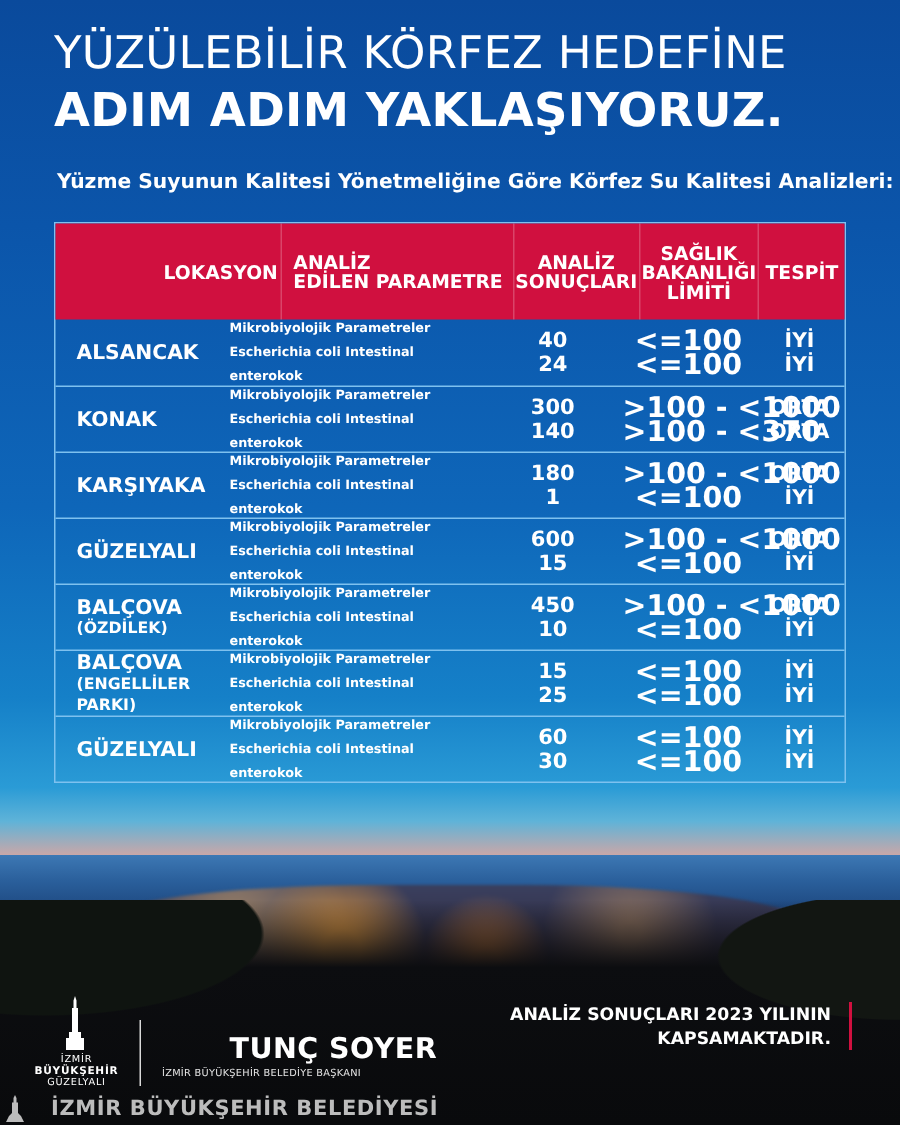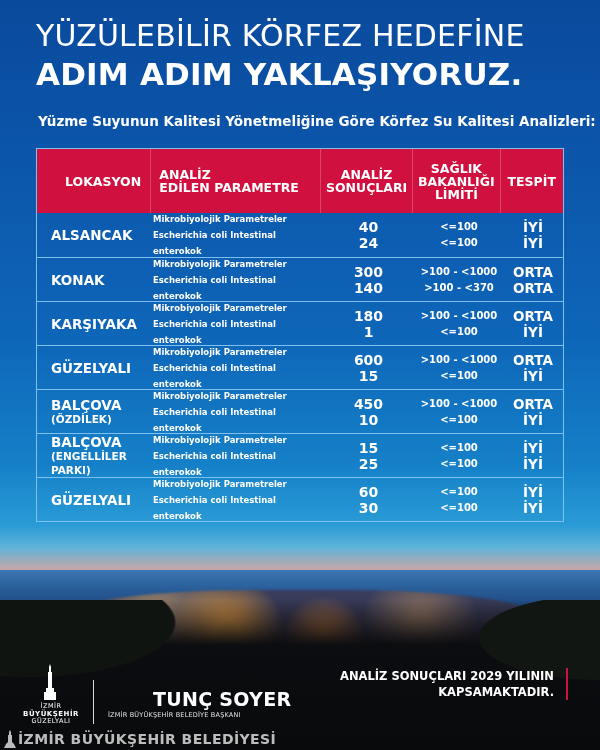--- a/index.html
+++ b/index.html
@@ -65,36 +65,36 @@
     position: absolute; left: 36px; top: 148px; width: 528px;
     border: 1px solid #7ec1ef;
   }
   .thead {
     height: 64px; background: #d0103f;
     display: flex; align-items: center;
     font-weight: bold; font-size: 12.5px; line-height: 13px;
   }
   .th { height: 100%; display: flex; align-items: center; }
   .th + .th { border-left: 1px solid rgba(255,255,255,.22); }
-  .c-loc { width: 114px; padding-left: 28px; }
+  .c-loc { width: 114px; padding-left: 28px; margin-left: 44px; }
   .c-par { width: 171px; padding-left: 8px; }
   .c-res { width: 93px; justify-content: center; text-align: center; }
   .c-lim { width: 88px; justify-content: center; text-align: center; }
   .c-tes { width: 64px; justify-content: center; text-align: center; }
 
   .row {
     height: 44px; display: flex; align-items: center;
     border-top: 1px solid #7ec1ef;
   }
   .row:first-of-type { border-top: none; }
   .loc { width: 114px; padding-left: 14px; font-weight: bold; font-size: 13.5px; line-height: 14px; }
   .loc .sub { font-size: 10.5px; display: block; }
   .par { width: 171px; padding-left: 2px; font-size: 8.5px; font-weight: bold; line-height: 16px; }
   .res { width: 93px; text-align: center; font-size: 14px; font-weight: bold; line-height: 16px; }
-  .lim { width: 88px; text-align: center; font-size: 10px; font-weight: bold; line-height: 16px; white-space: nowrap; }
+  .lim { width: 88px; text-align: center; font-size: 19px; font-weight: bold; line-height: 16px; white-space: nowrap; }
   .tes { width: 60px; text-align: center; font-size: 13.5px; font-weight: bold; line-height: 16px; }
   .cell-line { display: block; }
 
   .footer-note {
     position: absolute; right: 32px; top: 668px; width: 230px;
     text-align: right; font-weight: bold; font-size: 11.5px; line-height: 16px;
     padding-right: 12px;
     border-right: 2px solid #d0103f;
   }
 
@@ -115,21 +115,21 @@
     font-weight: bold; font-size: 19px; letter-spacing: 0.3px; margin-left: 46px;
   }
   .mayor-title {
     position: absolute; left: 108px; top: 711px;
     font-size: 6.5px; letter-spacing: 0.2px; color: #e5e5e5;
   }
   .watermark {
     position: absolute; left: 4px; top: 730px;
     font-weight: bold; font-size: 14px; color: rgba(220,220,220,.85);
     letter-spacing: 0.4px;
-    display: flex; align-items: center; gap: 2px;
+    display: flex; align-items: center; gap: 18px;
   }
   .watermark svg { width: 12px; height: 18px; }
 </style>
 </head>
 <body>
 
 <div class="poster"></div>
 <div class="mountains"></div>
 <div class="bay"></div>
 <div class="city"></div>
@@ -302,21 +302,21 @@
         </div>
       <div class="tes">
           <span class="cell-line">İYİ</span>
           <span class="cell-line">İYİ</span>
         </div>
     </div>
   </div>
 </div>
 
 <div class="footer-note">
-  <span class="cell-line">ANALİZ SONUÇLARI 2029 YILININ</span>
+  <span class="cell-line">ANALİZ SONUÇLARI 2023 YILININ</span>
   <span class="cell-line">KAPSAMAKTADIR.</span>
 </div>
 
 <svg class="logo-tower" viewBox="0 0 14 36">
   <path d="M7 0 L8 3 L8 8 L9 8 L9 24 L11 24 L11 28 L13 28 L13 36 L1 36 L1 28 L3 28 L3 24 L5 24 L5 8 L6 8 L6 3 Z" fill="#fff"></path>
 </svg>
 <div class="logo-text">
   <span class="cell-line">İZMİR</span>
   <span class="cell-line bold">BÜYÜKŞEHİR</span>
   <span class="cell-line">GÜZELYALI</span>

